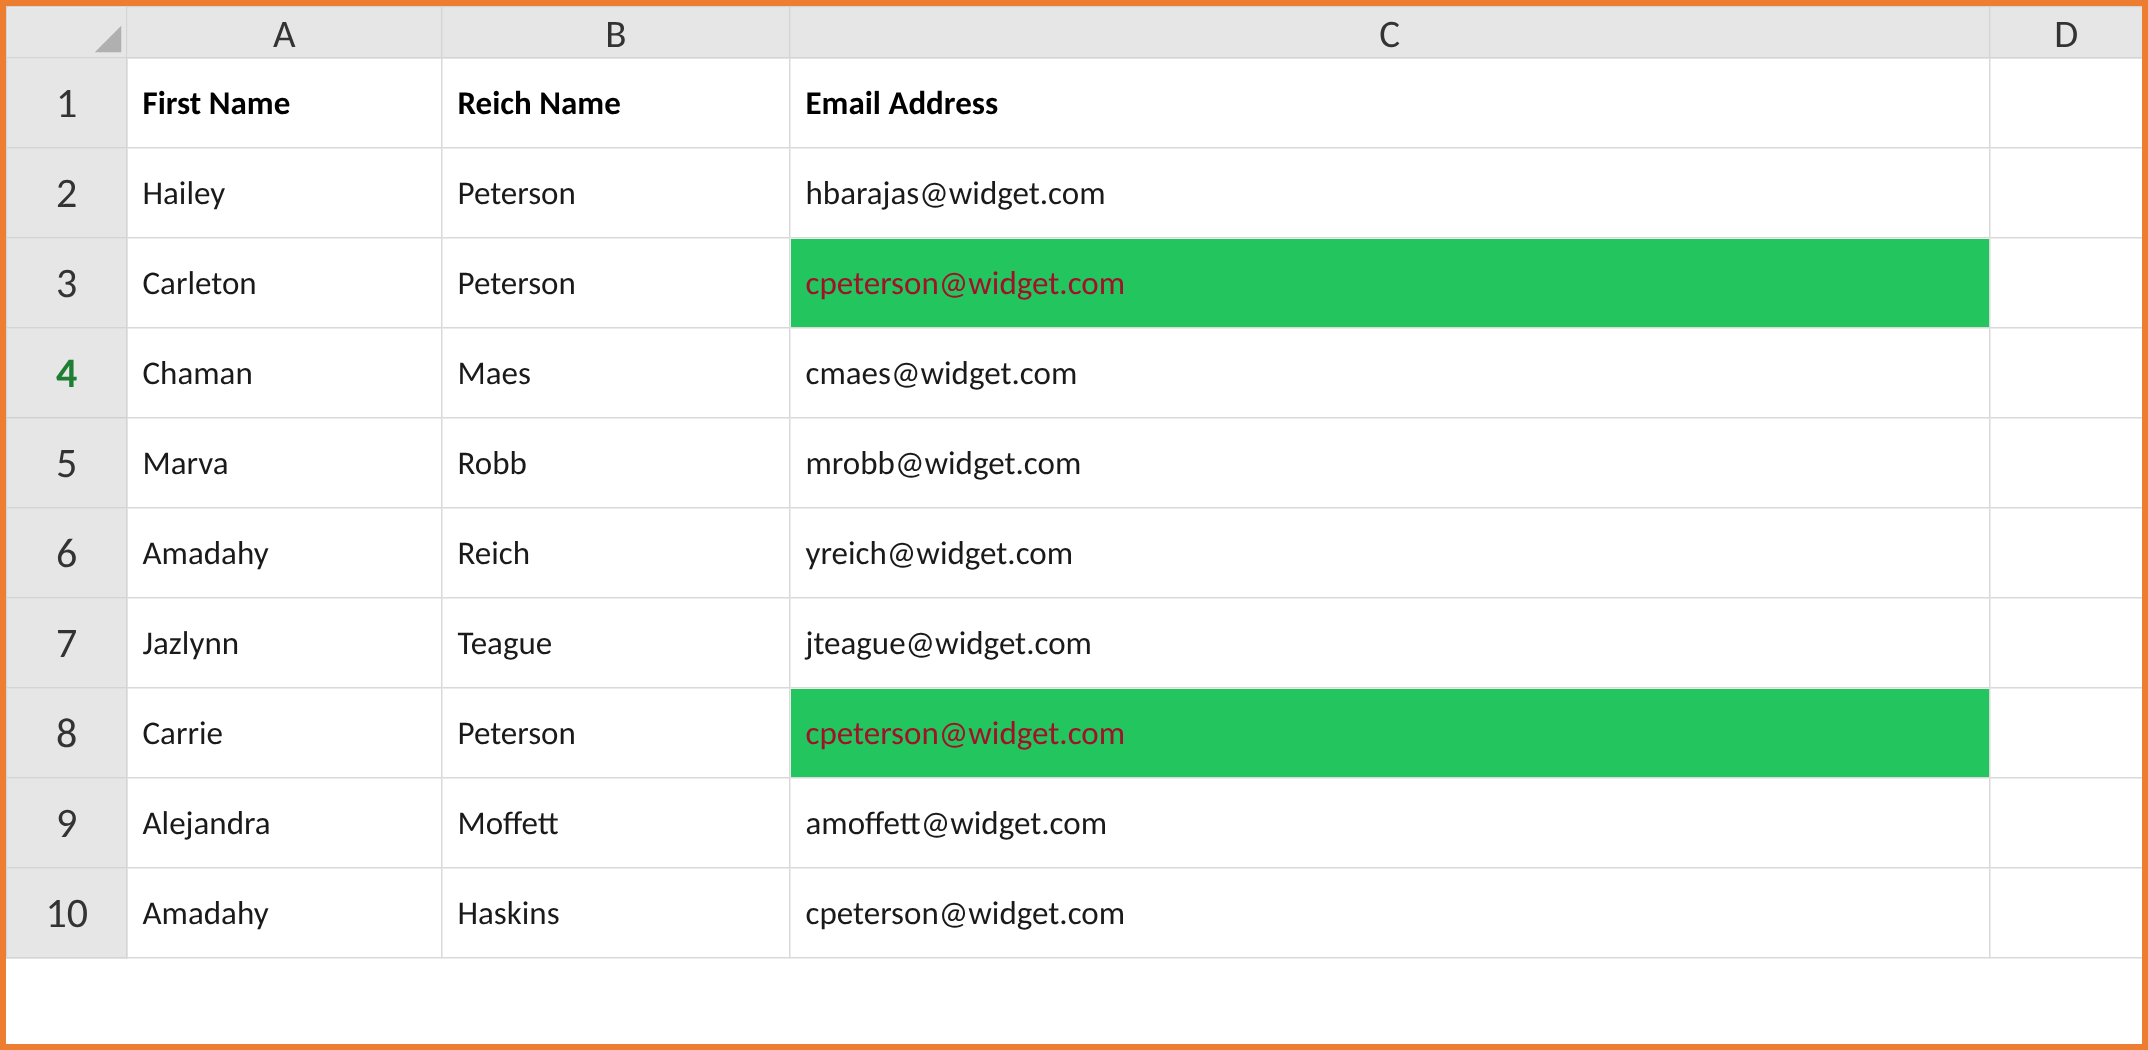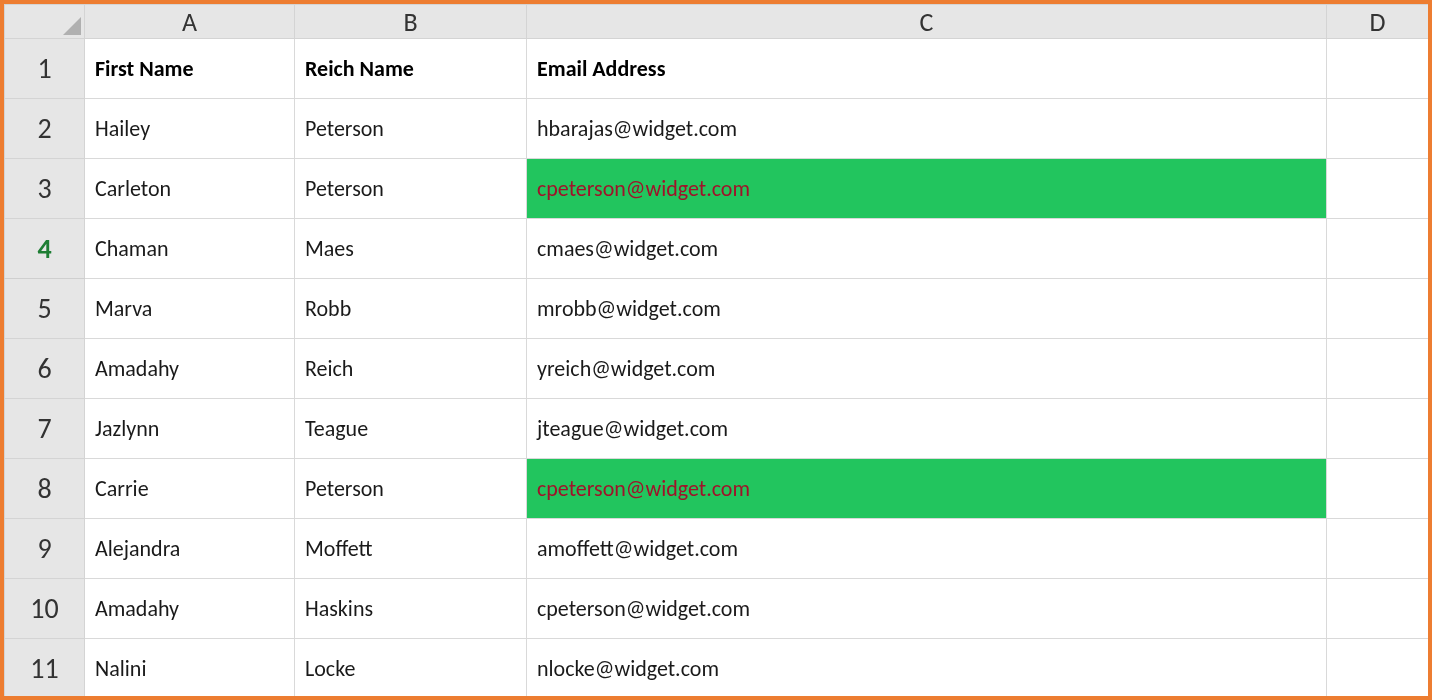--- a/index.html
+++ b/index.html
@@ -176,23 +176,16 @@
             <td class="cell">amoffett@widget.com</td>
             <td class="cell"></td>
           </tr>
           <tr>
             <td class="rowhdr">10</td>
             <td class="cell">Amadahy</td>
             <td class="cell">Haskins</td>
             <td class="cell">cpeterson@widget.com</td>
             <td class="cell"></td>
           </tr>
-          <tr>
-            <td class="rowhdr">11</td>
-            <td class="cell">Nalini</td>
-            <td class="cell">Locke</td>
-            <td class="cell">nlocke@widget.com</td>
-            <td class="cell"></td>
-          </tr>
         </tbody>
     </table>
   </div>
 </div>
 
 </body></html>

